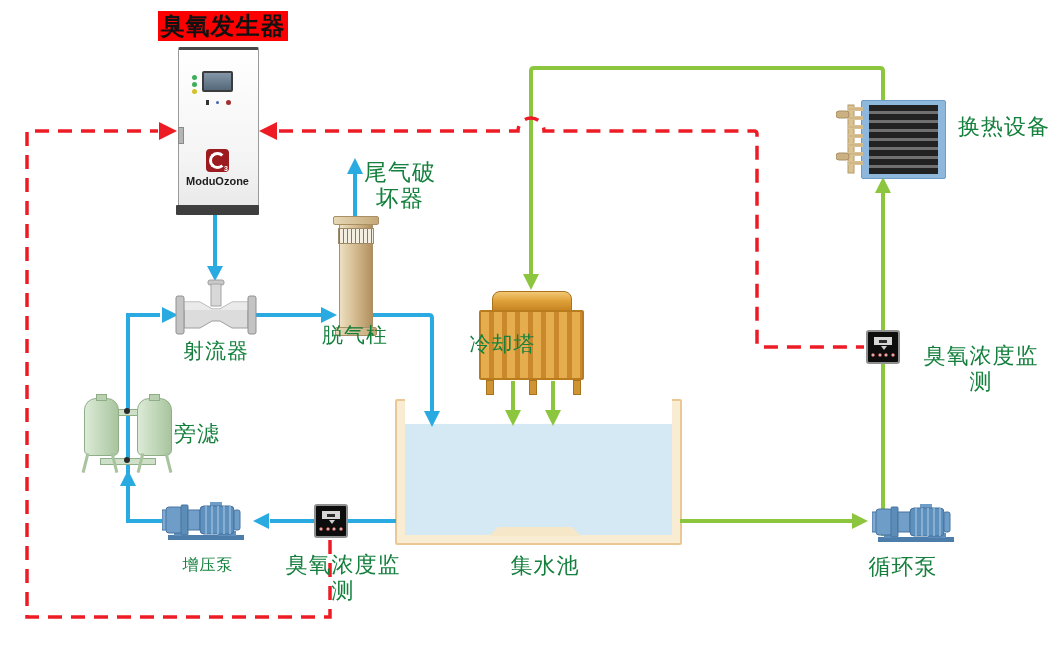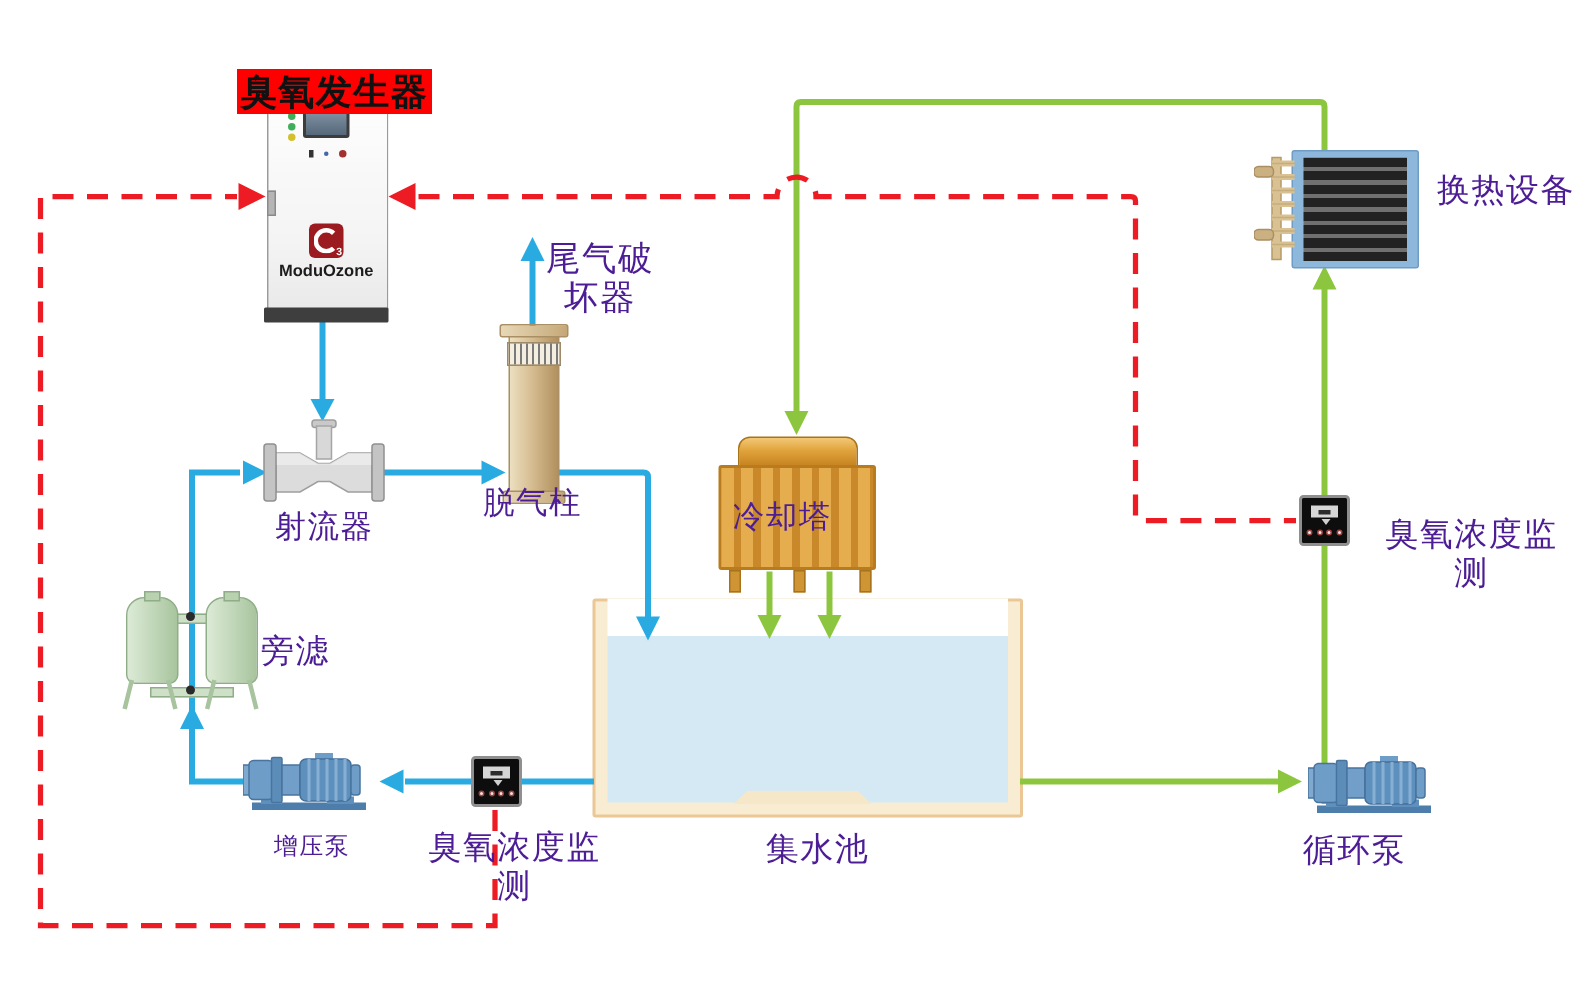--- a/index.html
+++ b/index.html
@@ -1,27 +1,27 @@
 <!DOCTYPE html>
 <html><head>
 <meta charset="utf-8">
 <style>
   html,body{margin:0;padding:0;background:#fff;}
   #canvas{position:relative;width:1060px;height:656px;background:#fff;overflow:hidden;
           font-family:"Liberation Serif","DejaVu Serif",serif;}
   .abs{position:absolute;}
   .overlay{position:absolute;left:0;top:0;z-index:2;}
   .equip{position:absolute;z-index:3;}
-  .lbl{position:absolute;z-index:4;color:#4c1d95;font-size:23px;letter-spacing:1px;
+  .lbl{position:absolute;z-index:4;color:#15803d;font-size:23px;letter-spacing:1px;
        text-align:center;line-height:26px;}
 
   
   .gen-label{left:158px;top:11px;width:130px;height:30px;background:#ff0000;z-index:5;
              display:flex;align-items:center;justify-content:center;
-             font-size:24px;font-weight:bold;color:#111;letter-spacing:1px;margin-top:35px;}
+             font-size:24px;font-weight:bold;color:#111;letter-spacing:1px;}
 
   
   .cabinet{left:178px;top:47px;width:79px;height:158px;
            background:linear-gradient(180deg,#ffffff 0%,#f4f4f4 70%,#e9e9e9 100%);
            border:1px solid #9a9a9a;border-top:3px solid #4a4a4a;border-radius:2px;}
   .cab-base{left:176px;top:205px;width:83px;height:10px;background:#3e3e3e;border-radius:1px;}
   .cab-screen{left:202px;top:71px;width:31px;height:21px;background:#3c3c3c;border-radius:2px;
               padding:2px;box-sizing:border-box;}
   .cab-screen-inner{width:100%;height:100%;background:linear-gradient(180deg,#8496a8,#55687a);}
   .led{width:5px;height:5px;border-radius:50%;}
@@ -45,21 +45,21 @@
 
   
   .tower-drum{left:492px;top:291px;width:78px;height:21px;
               background:linear-gradient(180deg,#f3c express);
               background:linear-gradient(180deg,#f3c876 0%,#e0a33c 40%,#c07b19 100%);
               border:1px solid #a8731c;border-radius:8px 8px 3px 3px;}
   .tower-body{left:479px;top:310px;width:105px;height:70px;
               background:repeating-linear-gradient(90deg,#e6ad4e 0 8px,#c9882a 8px 13px);
               border:2px solid #b87c1e;border-radius:2px;box-sizing:border-box;}
   .tower-leg{width:8px;height:15px;background:#cf9434;border:1px solid #a8731c;box-sizing:border-box;}
-  .tower-label{left:469px;top:331px;width:105px;z-index:4;font-size:21px;}
+  .tower-label{left:450px;top:331px;width:105px;z-index:4;font-size:21px;}
 
   
   .sump-outer{left:395px;top:399px;width:287px;height:146px;background:#f8ecd2;
               border:2px solid #eac795;border-radius:2px;box-sizing:border-box;z-index:1;}
   .sump-air{left:405px;top:399px;width:267px;height:25px;background:#ffffff;z-index:1;}
   .sump-water{left:405px;top:424px;width:267px;height:111px;background:#d4e9f4;z-index:1;}
   .sump-bump{left:489px;top:527px;width:92px;height:9px;background:#f6e7c9;z-index:1;
              clip-path:polygon(0 100%,10% 0,90% 0,100% 100%);}
 
   

